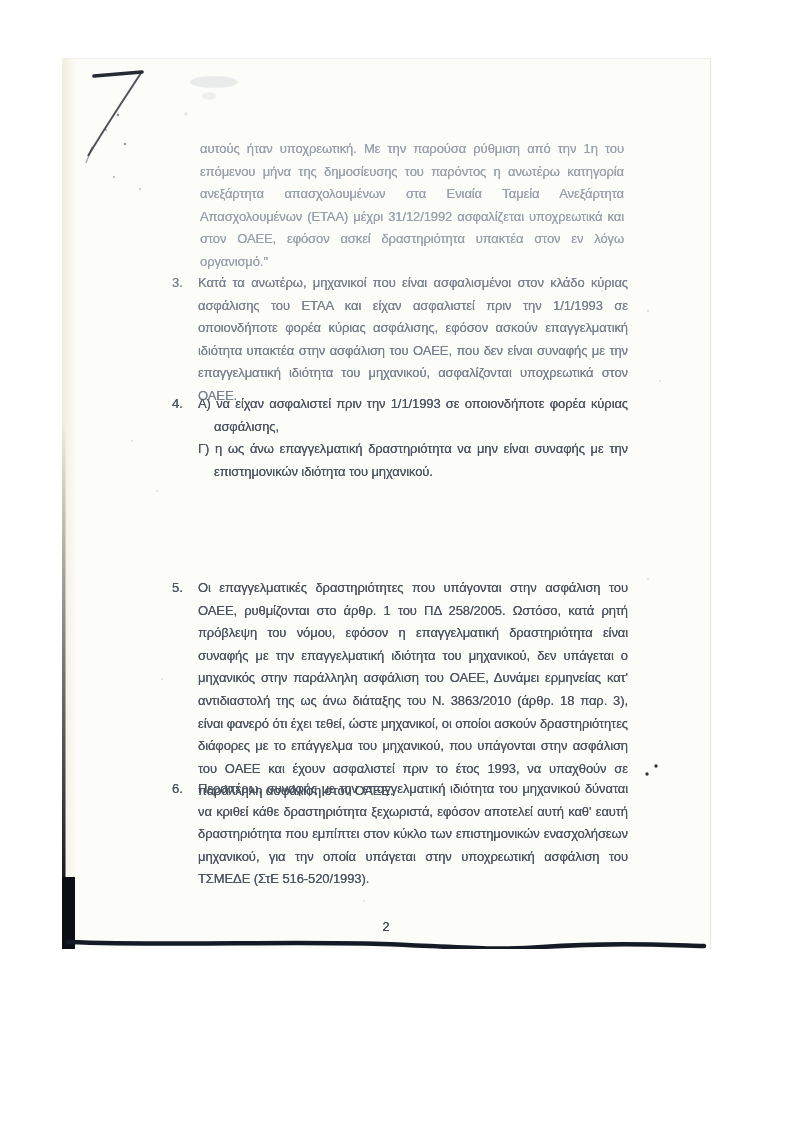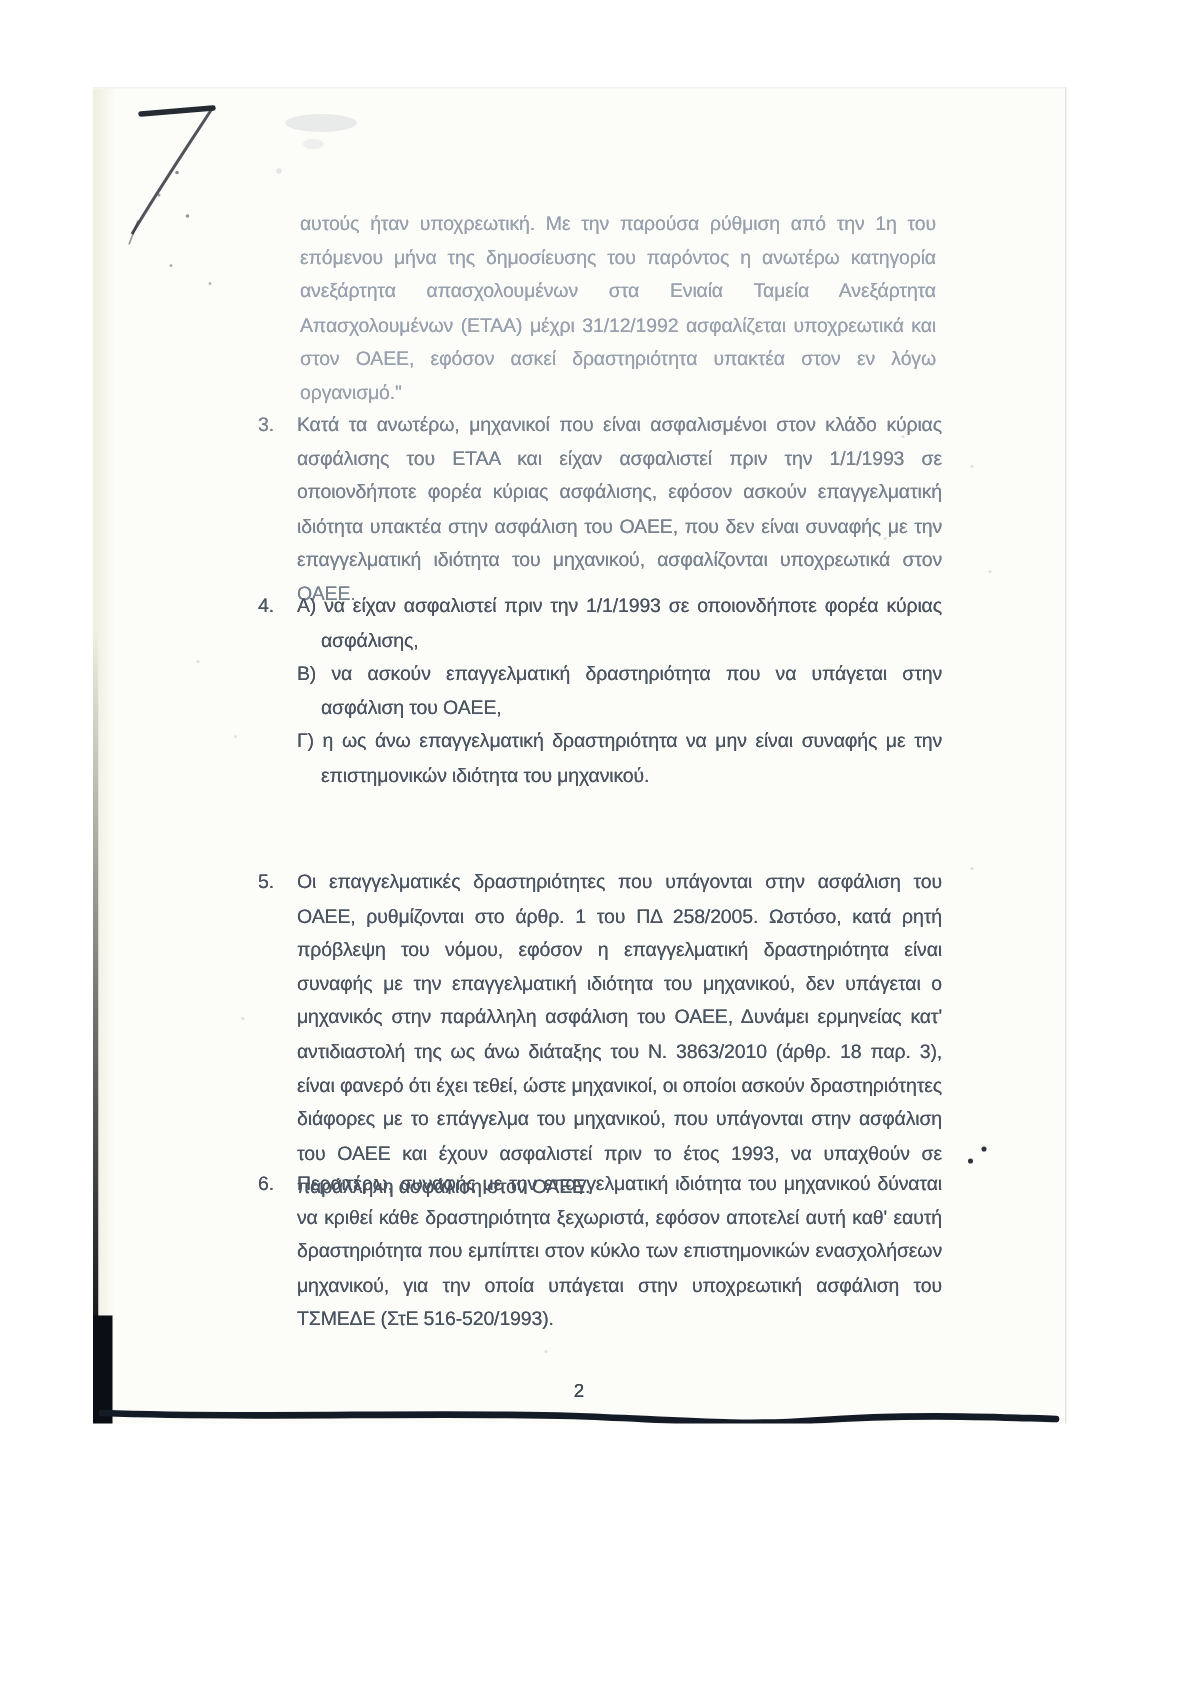--- a/index.html
+++ b/index.html
@@ -89,21 +89,20 @@
 
     <div class="textblock item item3">
       <span class="num">3.</span>
       <div class="txt">Κατά τα ανωτέρω, μηχανικοί που είναι ασφαλισμένοι στον κλάδο κύριας ασφάλισης του ΕΤΑΑ και είχαν ασφαλιστεί πριν την 1/1/1993 σε οποιονδήποτε φορέα κύριας ασφάλισης, εφόσον ασκούν επαγγελματική ιδιότητα υπακτέα στην ασφάλιση του ΟΑΕΕ, που δεν είναι συναφής με την επαγγελματική ιδιότητα του μηχανικού, ασφαλίζονται υποχρεωτικά στον ΟΑΕΕ.</div>
     </div>
 
     <div class="textblock item item4">
       <span class="num">4.</span>
       <div class="txt">
         <p class="sub"><span>Α)</span> <span>να είχαν ασφαλιστεί πριν την 1/1/1993 σε οποιονδήποτε φορέα κύριας ασφάλισης,</span></p>
-        <p class="sub"><span>Β)</span> <span>να ασκούν επαγγελματική δραστηριότητα που να υπάγεται στην ασφάλιση του ΟΑΕΕ,</span></p>
         <p class="sub"><span>Γ)</span> <span>η ως άνω επαγγελματική δραστηριότητα να μην είναι συναφής με την επιστημονικών ιδιότητα του μηχανικού.</span></p>
       </div>
     </div>
 
     <div class="textblock item item5">
       <span class="num">5.</span>
       <div class="txt">Οι επαγγελματικές δραστηριότητες που υπάγονται στην ασφάλιση του ΟΑΕΕ, ρυθμίζονται στο άρθρ. 1 του ΠΔ 258/2005. Ωστόσο, κατά ρητή πρόβλεψη του νόμου, εφόσον η επαγγελματική δραστηριότητα είναι συναφής με την επαγγελματική ιδιότητα του μηχανικού, δεν υπάγεται ο μηχανικός στην παράλληλη ασφάλιση του ΟΑΕΕ, Δυνάμει ερμηνείας κατ' αντιδιαστολή της ως άνω διάταξης του Ν. 3863/2010 (άρθρ. 18 παρ. 3), είναι φανερό ότι έχει τεθεί, ώστε μηχανικοί, οι οποίοι ασκούν δραστηριότητες διάφορες με το επάγγελμα του μηχανικού, που υπάγονται στην ασφάλιση του ΟΑΕΕ και έχουν ασφαλιστεί πριν το έτος 1993, να υπαχθούν σε παράλληλη ασφάλιση στον ΟΑΕΕ.</div>
     </div>
 
     <div class="textblock item item6">

